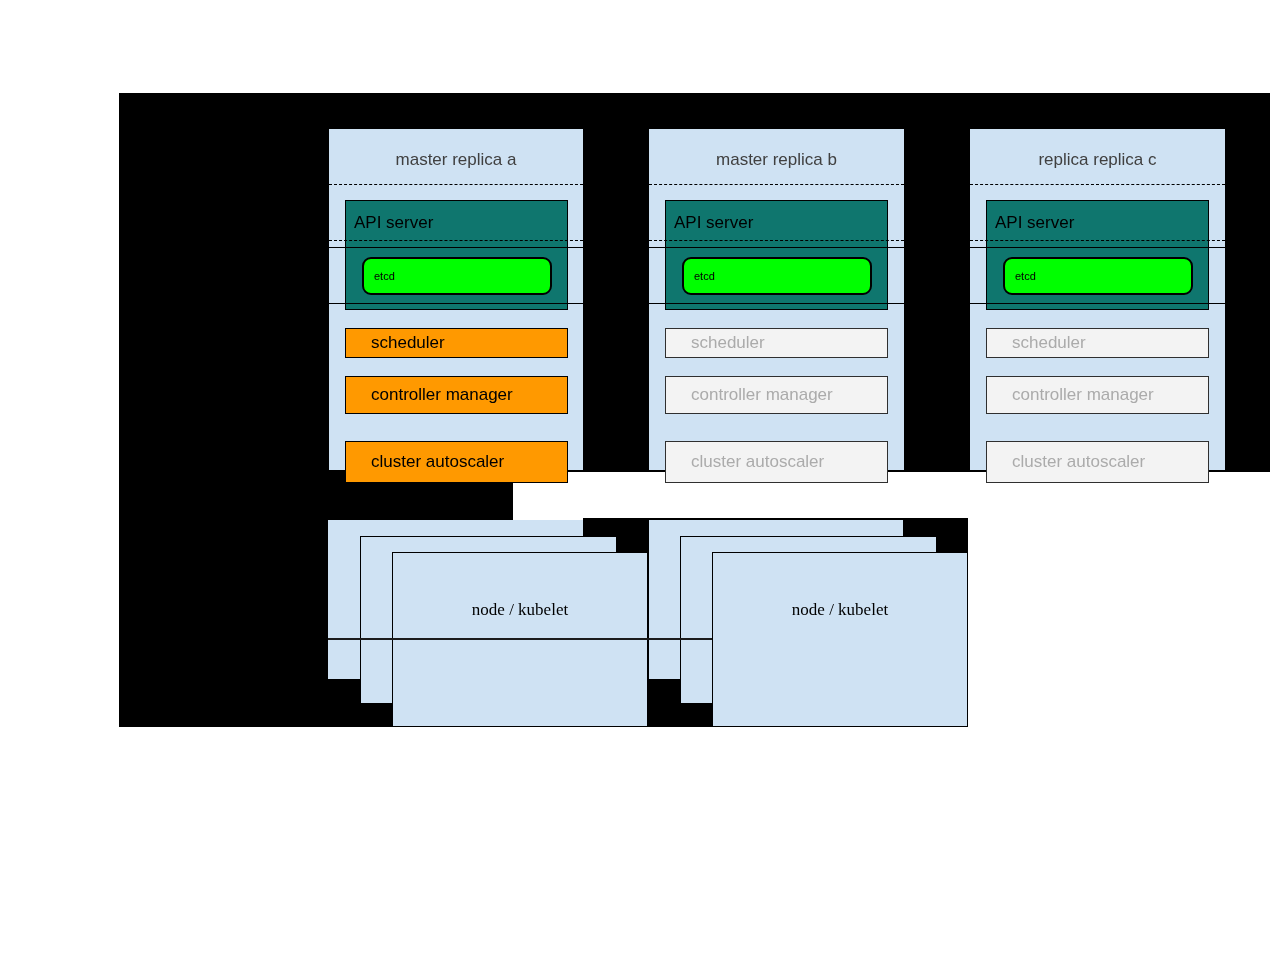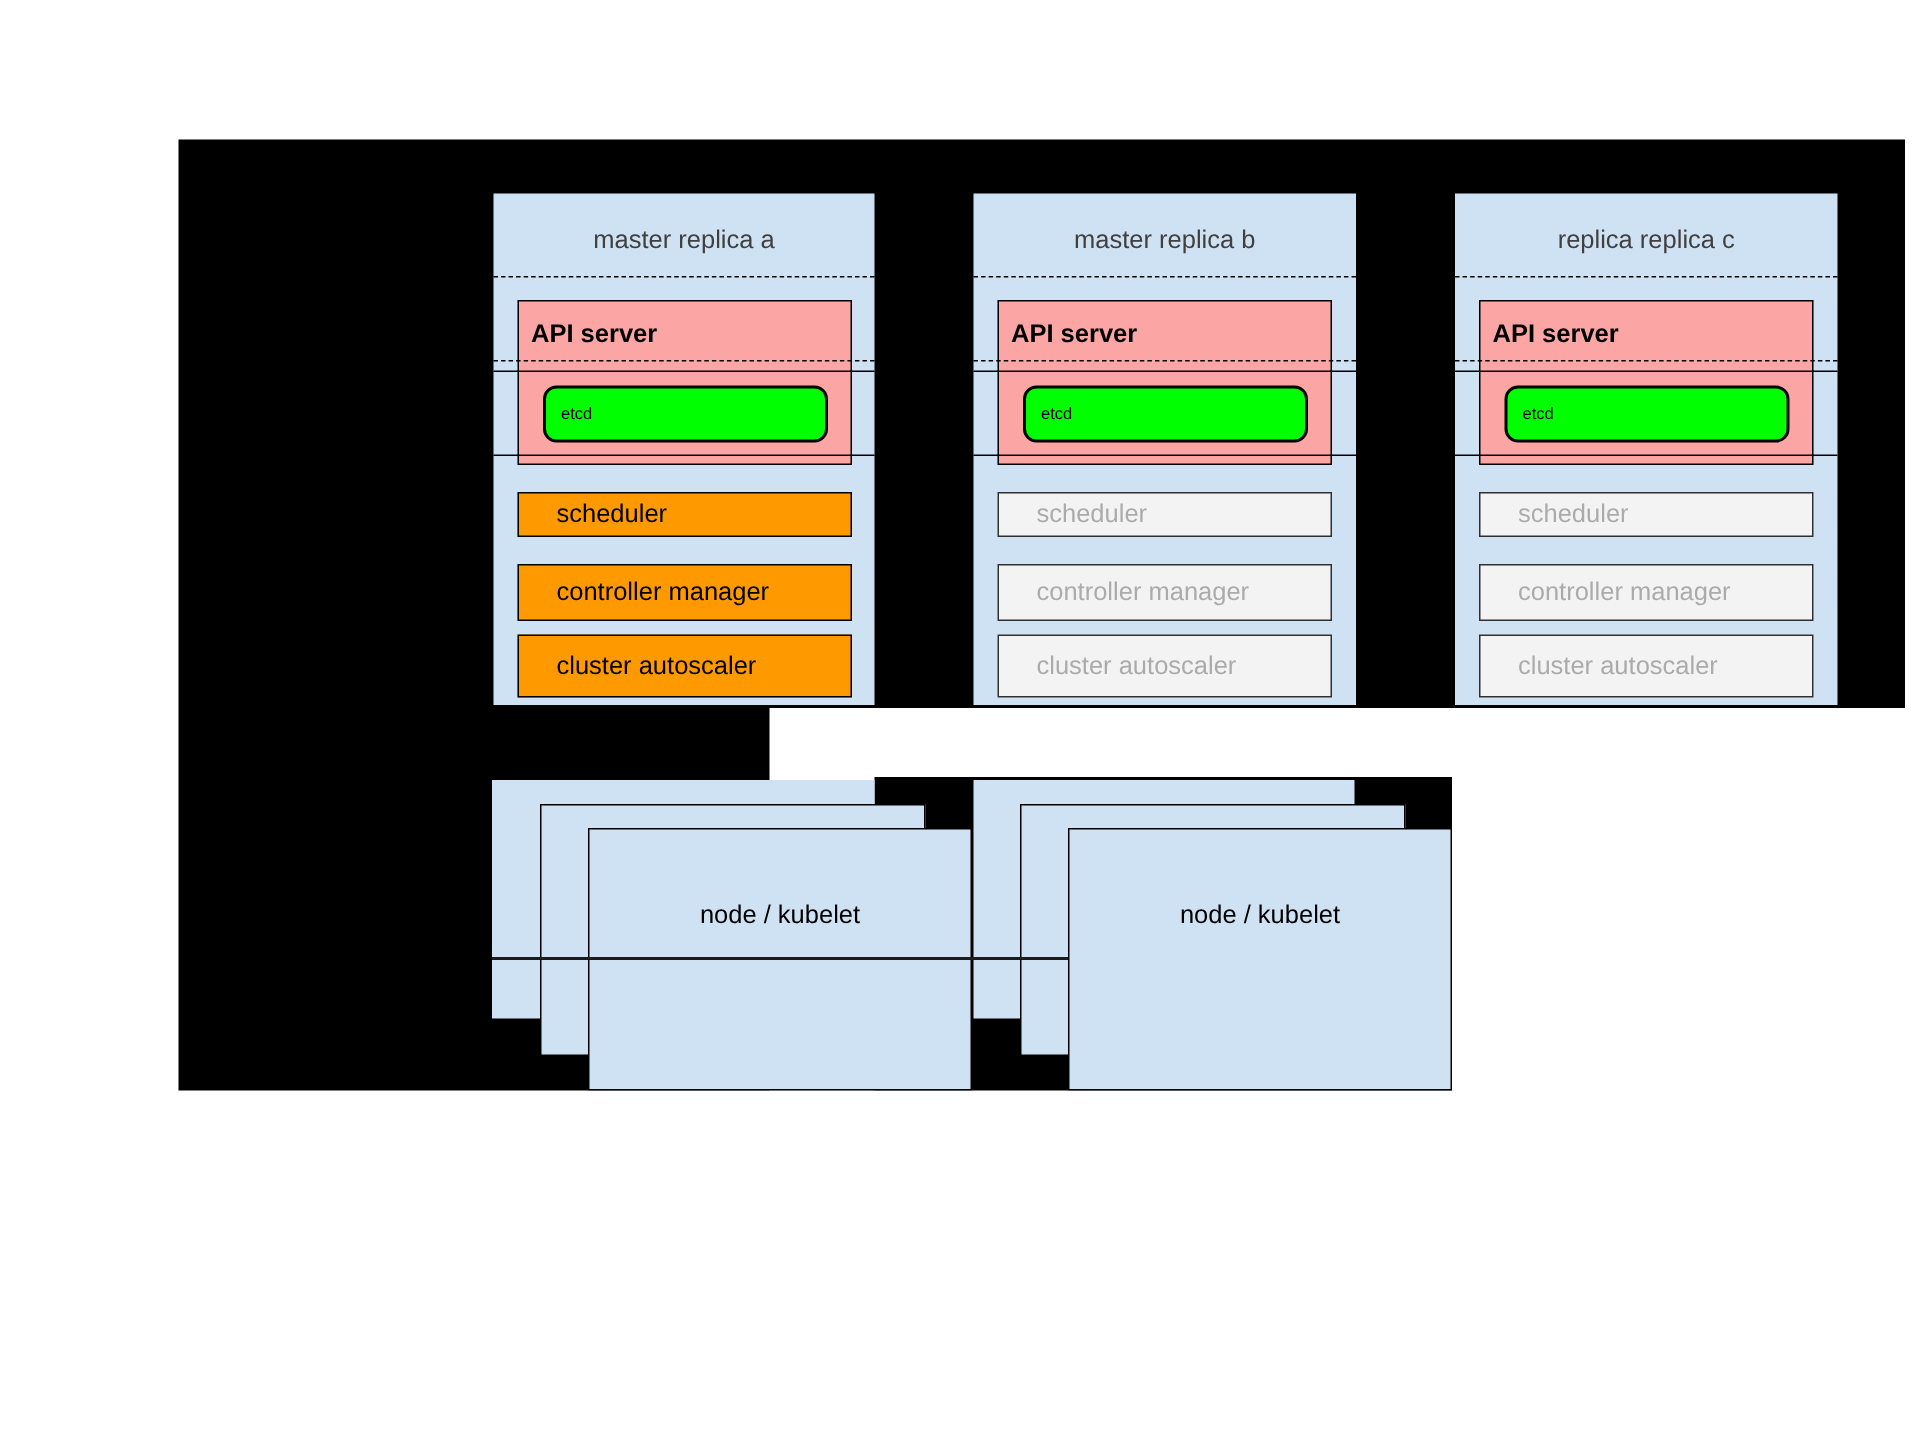--- a/index.html
+++ b/index.html
@@ -27,55 +27,55 @@
   .divider{position:absolute;left:0;width:100%;height:0;z-index:3;}
   .divider.dashed{border-top:1px dashed #000;}
   .divider.solid{border-top:1px solid #000;}
   .div-1{top:55px;}
   .div-2{top:111px;}
   .div-3{top:118px;}
   .div-4{top:174px;}
 
   .api-box{
     position:absolute;left:16px;top:71px;width:223px;height:110px;
-    box-sizing:border-box;border:1.5px solid #000;background:#fca5a5;z-index:2;font-weight:bold;
+    box-sizing:border-box;border:1.5px solid #000;background:#0f766e;z-index:2;
   }
   .api-label{margin:12px 0 0 8px;font-size:17px;color:#000;}
   .etcd-box{
     position:absolute;left:33px;top:128px;width:190px;height:38px;
     box-sizing:border-box;border:2px solid #000;border-radius:9px;
     background:#00ff00;z-index:4;display:flex;align-items:center;
   }
   .etcd-box span{padding-left:10px;font-size:11px;color:#000;}
 
   .comp-box{
     position:absolute;left:16px;width:223px;box-sizing:border-box;
     border:1.5px solid #000;background:#ff9900;display:flex;align-items:center;
     font-size:17px;color:#000;z-index:2;
   }
   .comp-box span{padding-left:25px;}
   .comp-1{top:199px;height:30px;}
   .comp-2{top:247px;height:38px;}
-  .comp-3{top:294px;height:42px;}
+  .comp-3{top:312px;height:42px;}
   .comp-box.inactive{background:#f3f3f3;border-color:#2f2f2f;color:#ababab;}
 
   
   .node-box{position:absolute;background:#cfe2f3;box-sizing:border-box;}
   .node-outer{top:520px;height:159px;z-index:1;}
   .node-middle{top:536px;height:168px;border:1px solid #000;z-index:2;}
   .node-inner{top:552px;height:175px;border:1px solid #000;}
   .outer-1{left:328px;width:255px;}
   .middle-1{left:360px;width:257px;}
   .inner-1{left:392px;width:256px;z-index:3;}
   .outer-2{left:649px;width:254px;}
   .middle-2{left:680px;width:257px;}
   .inner-2{left:712px;width:256px;z-index:5;}
   .node-label{
     position:absolute;top:47px;left:0;width:100%;text-align:center;
-    font-size:17px;color:#000;
+    font-size:17px;color:#000;font-family:Liberation Serif, serif;
   }
   .node-divider-line{
     position:absolute;left:328px;top:638px;width:384px;height:2px;
     background:#1c1c1c;z-index:4;
   }
 </style>
 </head>
 <body>
 
 <div class="canvas">

